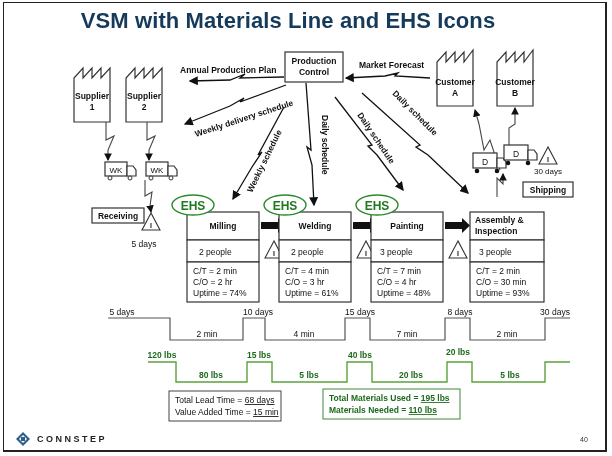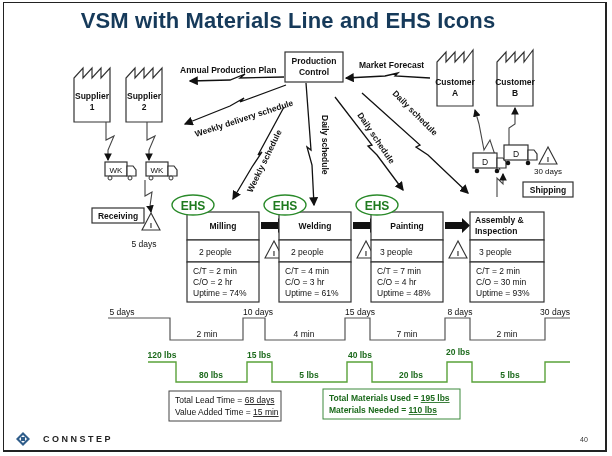--- a/index.html
+++ b/index.html
@@ -9,21 +9,21 @@
   svg.diagram{position:absolute;left:0;top:0;}
   .t{font-family:"Liberation Sans",sans-serif;fill:#111;}
   .b{font-weight:bold;}
   .g{fill:#1c6a1c;}
   .box{fill:#fff;stroke:#333;stroke-width:1.2;}
   .ln{stroke:#111;stroke-width:1.3;fill:none;}
   .ln2{stroke:#444;stroke-width:1.1;fill:none;}
   .tl{stroke:#555;stroke-width:1.2;fill:none;}
   .ml{stroke:#5aa23a;stroke-width:1.4;fill:none;}
   .ehs{fill:#fff;stroke:#2a8a2a;stroke-width:1.4;}
-  .logo{position:absolute;left:16px;top:432px;display:flex;align-items:center;gap:13px;}
+  .logo{position:absolute;left:16px;top:432px;display:flex;align-items:center;gap:7px;}
   .logo-text{font-family:"Liberation Sans",sans-serif;font-size:9px;letter-spacing:2.5px;color:#222;font-weight:bold;}
   .page-num{position:absolute;left:580px;top:436px;font-size:7px;color:#333;font-family:"Liberation Sans",sans-serif;}
 </style>
 </head>
 <body>
 
 <div class="frame"></div>
 <div class="title">VSM with Materials Line and EHS Icons</div>
 
 <svg class="diagram" width="612" height="456" viewBox="0 0 612 456">

